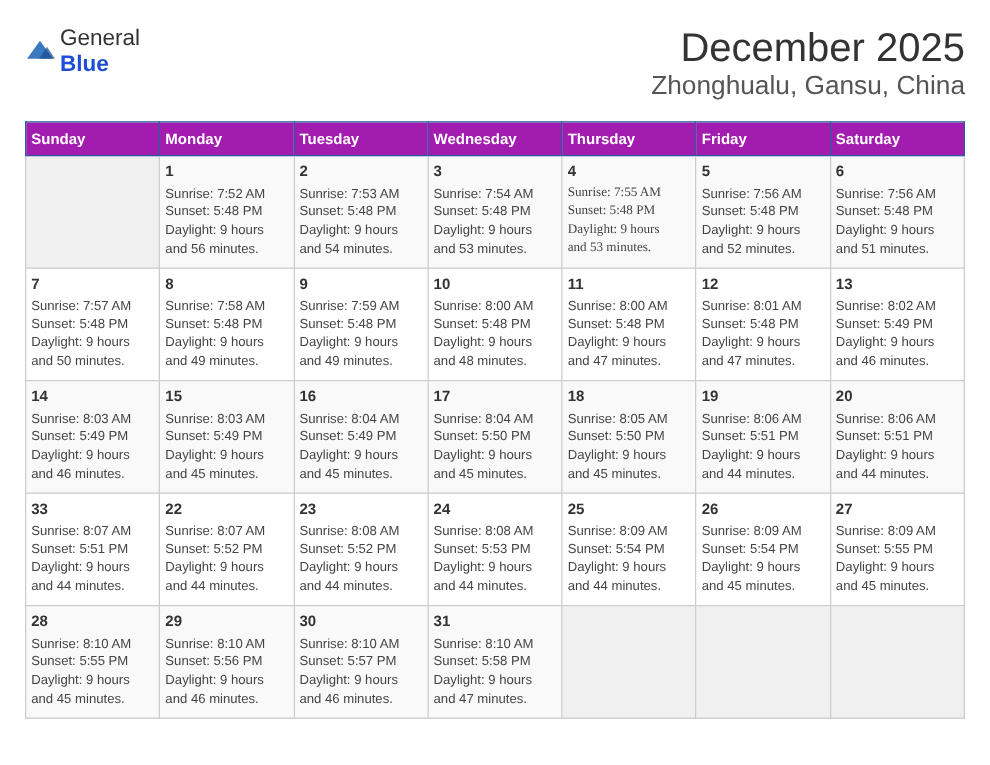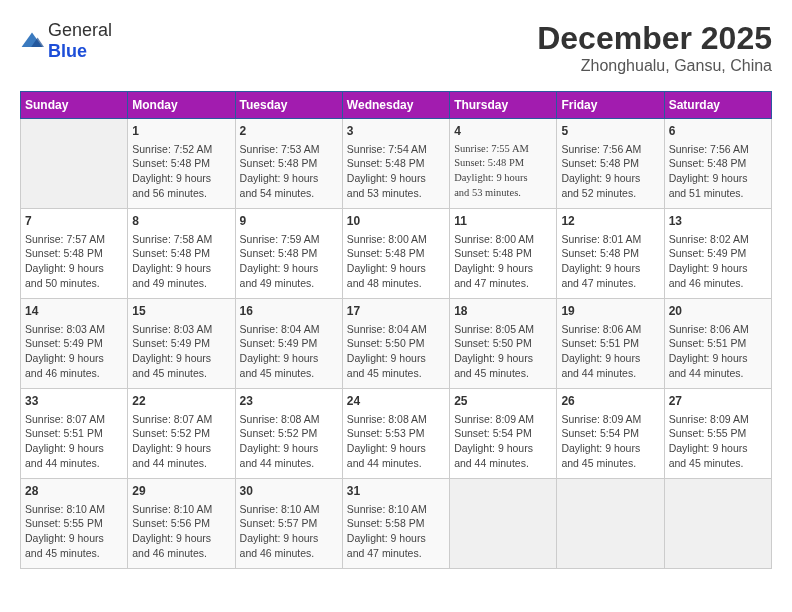--- a/index.html
+++ b/index.html
@@ -33,25 +33,25 @@
     }
     .logo-icon {
       width: 24px;
       height: 20px;
     }
     .title-area {
       text-align: right;
     }
     .month-year {
       font-size: 32px;
-      font-weight: bold;
+      font-weight: normal;
       color: #333;
     }
     .location {
-      font-size: 16px;
+      font-size: 21px;
       color: #555;
     }
     table {
       width: 100%;
       border-collapse: collapse;
       font-size: 11px;
     }
     thead tr th {
       background-color: #a21caf;
       color: #fff;

